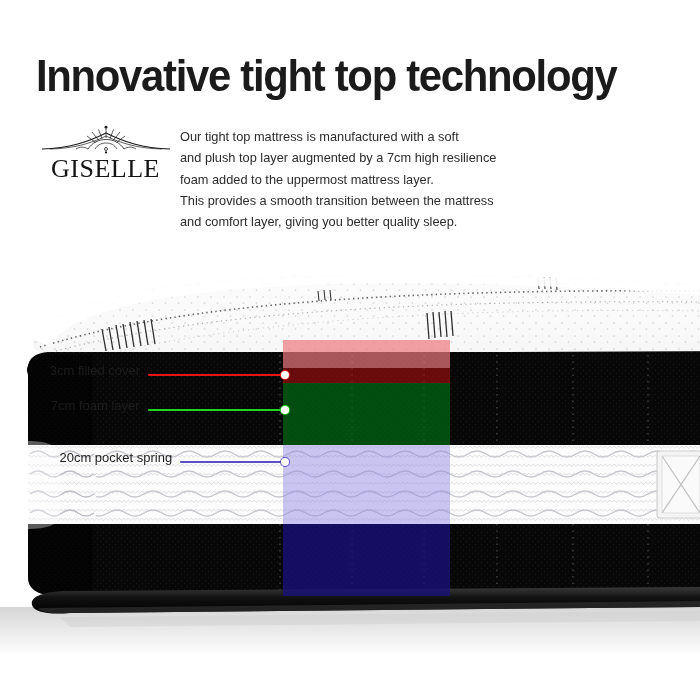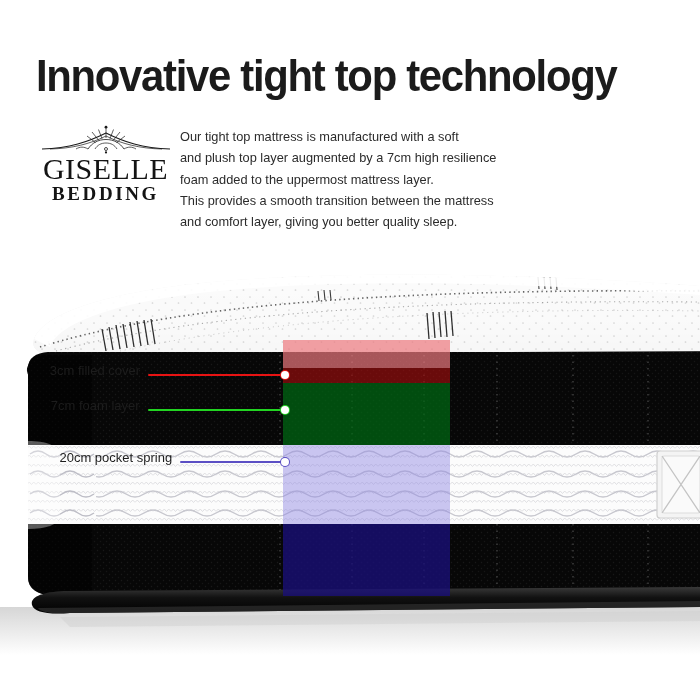--- a/index.html
+++ b/index.html
@@ -43,21 +43,21 @@
     color: #1a1a1a;
   }
   #brand-ornament {
     display: block;
     width: 132px;
     height: 30px;
     margin: 0 auto 1px auto;
   }
   #brand-name {
     font-family: "Liberation Serif", serif;
-    font-size: 30px;
+    font-size: 26px;
     line-height: 28px;
     letter-spacing: 0.5px;
     color: #141414;
   }
   #brand-sub {
     font-family: "Liberation Serif", serif;
     font-size: 19px;
     line-height: 22px;
     letter-spacing: 2.6px;
     font-weight: bold;
@@ -156,21 +156,20 @@
       <line x1="55.6" y1="18.6" x2="47" y2="12"></line>
       <line x1="76.4" y1="18.6" x2="85" y2="12"></line>
     </g>
     <circle cx="66" cy="3.2" r="1.4" fill="#1a1a1a"></circle>
     <circle cx="66" cy="25" r="1.5" fill="none" stroke="#1a1a1a" stroke-width="0.8"></circle>
     <circle cx="66" cy="28.4" r="1.1" fill="#1a1a1a"></circle>
     <path d="M36 25 C 40 22.5, 44 22.5, 48 25" fill="none" stroke="#1a1a1a" stroke-width="0.7"></path>
     <path d="M84 25 C 88 22.5, 92 22.5, 96 25" fill="none" stroke="#1a1a1a" stroke-width="0.7"></path>
   </svg>
   <div id="brand-name">GISELLE</div>
-  <div id="brand-sub">BEDDING</div>
 </div>
 
 <div id="intro-paragraph">
   <span>Our tight top mattress is manufactured with a soft</span>
   <span>and plush top layer augmented by a 7cm high resilience</span>
   <span>foam added to the uppermost mattress layer.</span>
   <span>This provides a smooth transition between the mattress</span>
   <span>and comfort layer, giving you better quality sleep.</span>
 </div>
 

